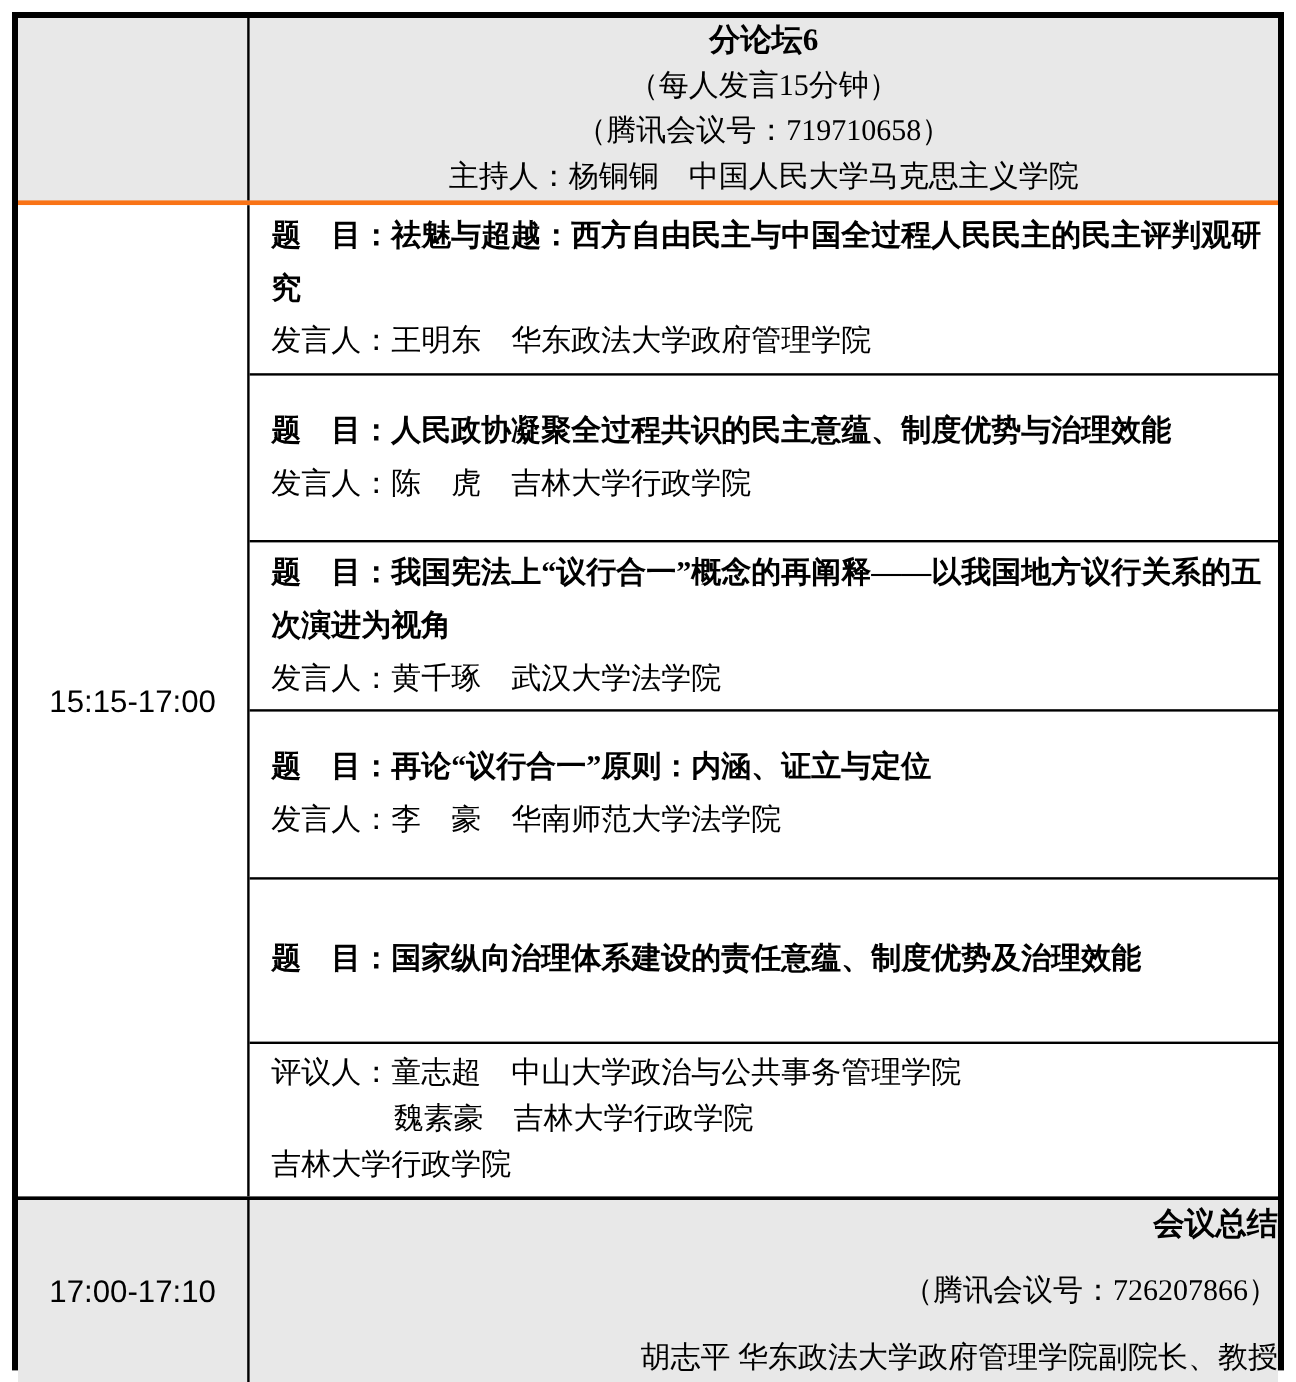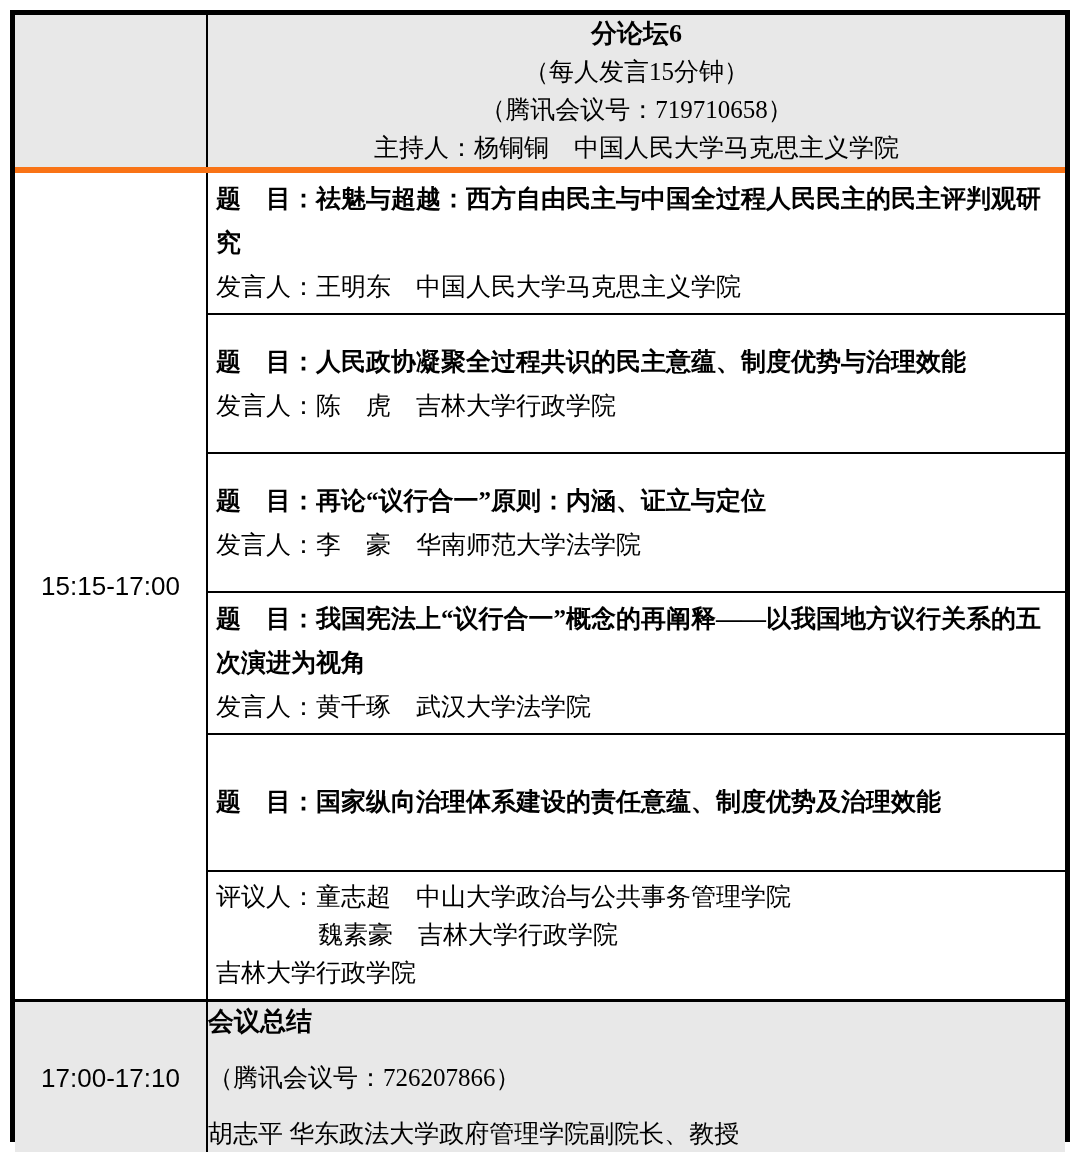--- a/index.html
+++ b/index.html
@@ -9,55 +9,55 @@
     background: #ffffff; color: #000;
     font-family: "Liberation Serif", serif;
   }
   .tbl {
     position: absolute; left: 10px; top: 10px;
     width: 1060px; height: 1132px;
     border: 5px solid #000;
     display: flex; flex-direction: column;
   }
   .row { display: flex; width: 100%; }
-  .header-row { height: 183px; background: #e8e8e8; border-bottom: 6px solid #f97316; }
+  .header-row { height: 183px; background: #e8e8e8; border-bottom: 4px solid #f97316; }
   .session-row { height: 829px; border-bottom: 3px solid #000; background: #ffffff; }
   .closing-row { flex: 1; background: #e8e8e8; }
 
   .time-col {
     width: 193px; border-right: 2px solid #000;
     display: flex; align-items: center; justify-content: center;
     font-family: "Liberation Sans", sans-serif;
     font-size: 26px;
   }
   .content-col { flex: 1; display: flex; flex-direction: column; }
 
   .center-lines {
     justify-content: center; text-align: center;
     font-size: 25px; line-height: 38px;
   }
   .header-row .content-col { line-height: 38px; }
   .bold-line { font-weight: bold; font-size: 26px; }
 
   .item {
     display: flex; flex-direction: column; justify-content: center;
-    padding: 0 8px 0 8px;
+    padding: 0 8px 0 18px;
     font-size: 25px; line-height: 44px;
     border-bottom: 2px solid #000;
   }
   .i1 { height: 143px; }
   .i2 { height: 140px; }
   .i3 { height: 142px; }
   .i4 { height: 140px; }
   .i5 { height: 138px; }
   .i6 { height: 128px; border-bottom: none; line-height: 38px; }
   .item-title { font-weight: bold; }
   .indent2 { padding-left: 102px; }
 
-  .closing-row .content-col { line-height: 40px; justify-content: center; text-align: left; font-size: 25px; gap: 16px; }
+  .closing-row .content-col { line-height: 40px; justify-content: center; text-align: right; font-size: 25px; gap: 16px; }
 </style>
 </head>
 <body>
 
 <div class="page">
   <div class="tbl">
 
     <div class="row header-row">
       <div class="time-col"></div>
       <div class="content-col center-lines">
@@ -67,36 +67,36 @@
         <div>主持人：杨铜铜　中国人民大学马克思主义学院</div>
       </div>
     </div>
 
     <div class="row session-row">
       <div class="time-col">15:15-17:00</div>
       <div class="content-col">
 
         <div class="item i1">
           <div class="item-title">题　目：祛魅与超越：西方自由民主与中国全过程人民民主的民主评判观研究</div>
-          <div>发言人：王明东　中国人民大学马克思主义学院</div>
+          <div>发言人：王明东　华东政法大学政府管理学院</div>
         </div>
 
         <div class="item i2">
           <div class="item-title">题　目：人民政协凝聚全过程共识的民主意蕴、制度优势与治理效能</div>
           <div>发言人：陈　虎　吉林大学行政学院</div>
         </div>
 
+        <div class="item i3">
+          <div class="item-title">题　目：我国宪法上“议行合一”概念的再阐释——以我国地方议行关系的五次演进为视角</div>
+          <div>发言人：黄千琢　武汉大学法学院</div>
+        </div>
+
         <div class="item i4">
           <div class="item-title">题　目：再论“议行合一”原则：内涵、证立与定位</div>
           <div>发言人：李　豪　华南师范大学法学院</div>
-        </div>
-
-        <div class="item i3">
-          <div class="item-title">题　目：我国宪法上“议行合一”概念的再阐释——以我国地方议行关系的五次演进为视角</div>
-          <div>发言人：黄千琢　武汉大学法学院</div>
         </div>
 
         <div class="item i5">
           <div class="item-title">题　目：国家纵向治理体系建设的责任意蕴、制度优势及治理效能</div>
         </div>
 
         <div class="item i6">
           <div>评议人：童志超　中山大学政治与公共事务管理学院</div>
           <div class="indent2">魏素豪　吉林大学行政学院</div>
           <div>吉林大学行政学院</div>

